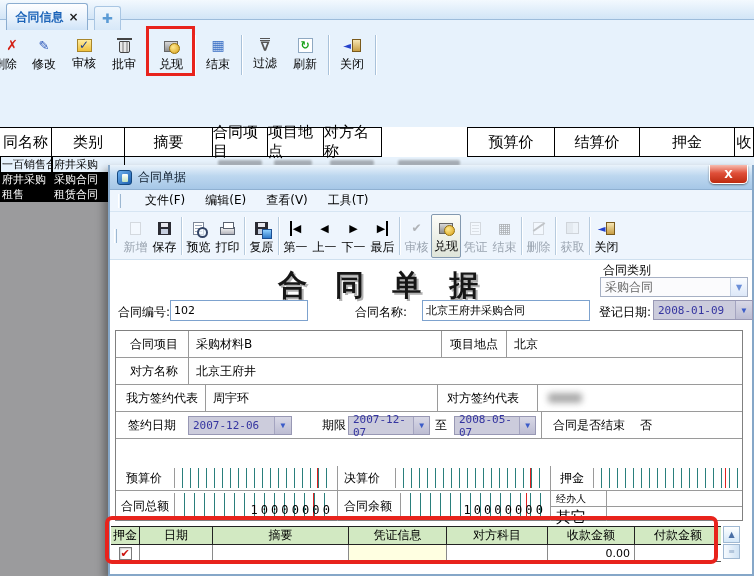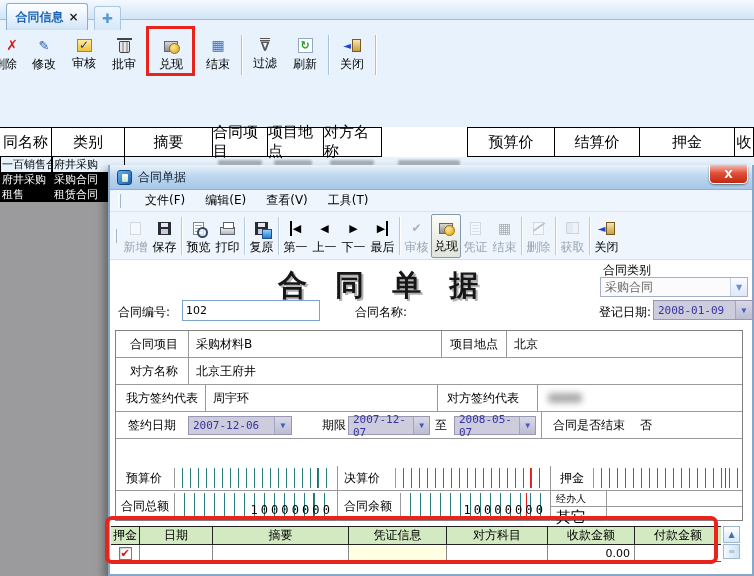--- a/index.html
+++ b/index.html
@@ -375,24 +375,27 @@
     <div class="dlg-body">
       <div class="form-title">合 同 单 据</div>
 
       <div class="lab" style="left:493px;top:2px">合同类别</div>
       <div class="combo" style="left:490px;top:17px;width:148px;height:20px">
         <span>采购合同</span>
         <span class="chev">▼</span>
       </div>
 
       <div class="lab" style="left:8px;top:44px">合同编号:</div>
-      <div class="inp" style="left:72px;top:40px;width:138px;height:21px">
+      <div class="inp" style="left:60px;top:40px;width:138px;height:21px">
         <span>102</span>
       </div>
       <div class="lab" style="left:245px;top:44px">合同名称:</div>
+      <div class="inp" style="left:312px;top:40px;width:168px;height:21px">
+        <span>北京王府井采购合同</span>
+      </div>
       <div class="lab" style="left:489px;top:44px">登记日期:</div>
       <div class="combo date" style="left:543px;top:40px;width:100px;height:20px">
         <span>2008-01-09</span>
         <span class="chev">▼</span>
       </div>
 
       <div class="fgrid">
 
         <div class="frow" style="top:0;height:27px">
           <div class="vline" style="left:72px"></div>

